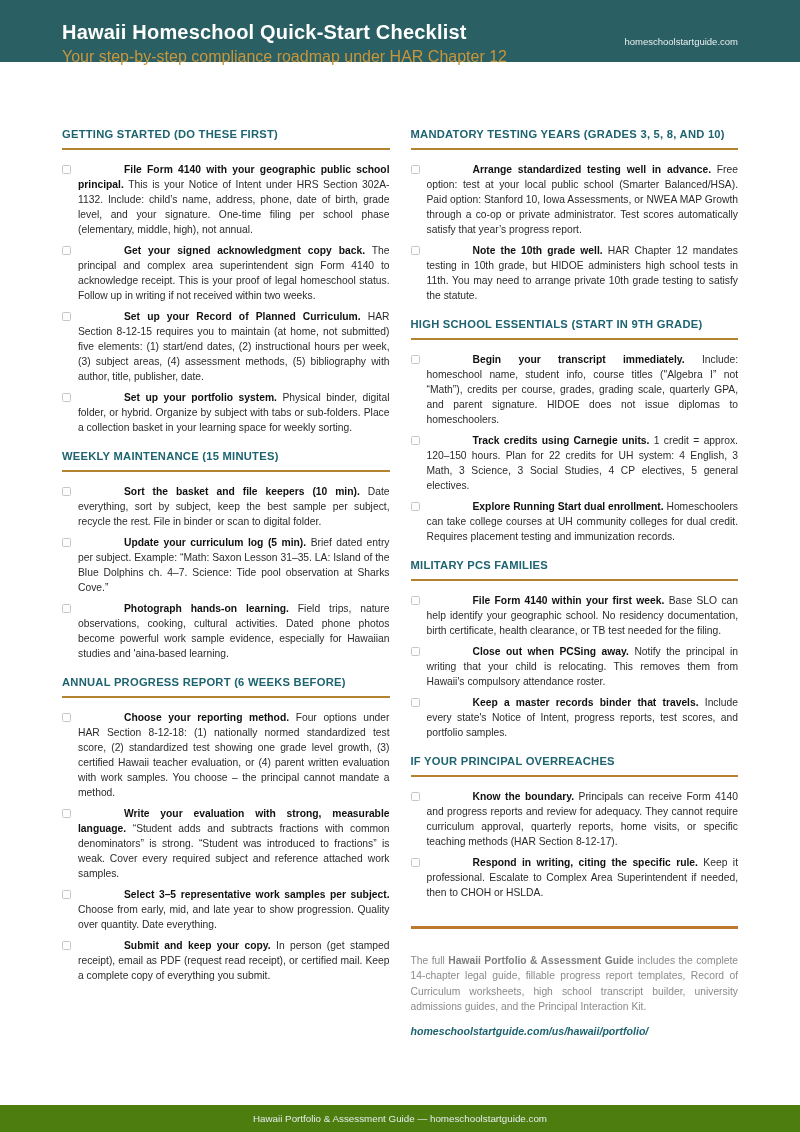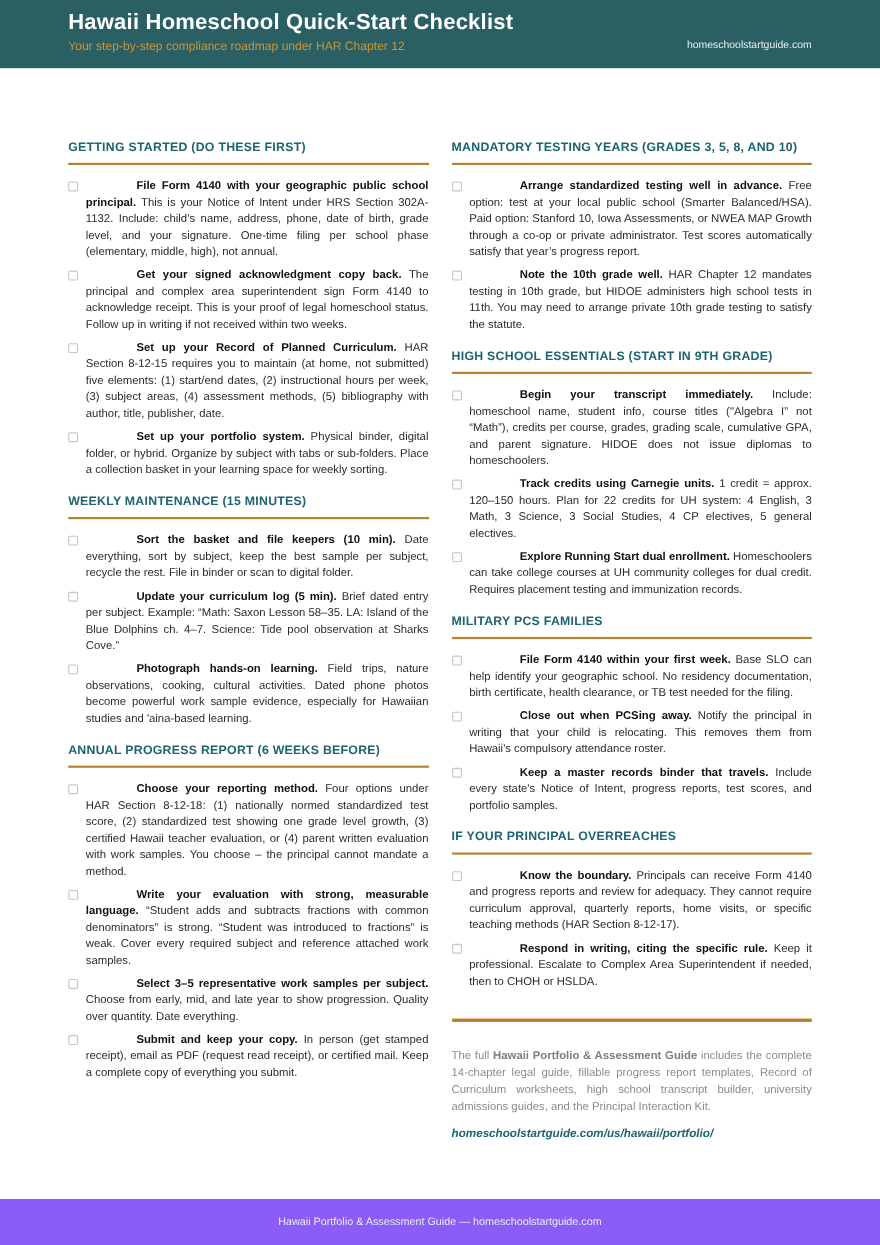--- a/index.html
+++ b/index.html
@@ -17,24 +17,25 @@
     height: 62px;
     background: #2a5f63;
     position: relative;
     padding: 9px 62px 0 62px;
   }
   .header-title {
     color: #ffffff;
     font-size: 20px;
     font-weight: 700;
     letter-spacing: 0.2px;
+    margin-top: 12px;
   }
   .header-sub {
     color: #c9963c;
-    font-size: 11px;
+    font-size: 16px;
     margin-top: 4px;
   }
   .header-site {
     position: absolute;
     right: 62px;
     top: 36px;
     color: #e9eff0;
     font-size: 9.5px;
     text-decoration: none;
   }
@@ -102,22 +103,22 @@
     font-size: 10.6px;
     font-weight: 700;
     text-decoration: none;
     font-style: italic;
   }
 
   
   .footer-bar {
     position: absolute;
     left: 0; right: 0; bottom: 0;
-    height: 42px;
-    background: #8b5cf6;
+    height: 27px;
+    background: #4d7c0f;
     color: #e6edee;
     font-size: 9.8px;
     display: flex;
     align-items: center;
     justify-content: center;
   }
 </style>
 </head>
 <body>
 
@@ -160,21 +161,21 @@
     <div class="section-heading">WEEKLY MAINTENANCE (15 MINUTES)</div>
     <div class="section-rule"></div>
     <div class="section-items">
   <div class="item">
     <span class="checkbox"></span>
     <span class="item-text"><span class="item-lead">Sort the basket and file keepers (10 min).</span><span class="item-body"> Date everything, sort by subject, keep the best sample per subject, recycle the rest.  File in binder or scan to digital folder.</span></span>
   </div>
 
   <div class="item">
     <span class="checkbox"></span>
-    <span class="item-text"><span class="item-lead">Update your curriculum log (5 min).</span><span class="item-body"> Brief dated entry per subject.  Example: “Math: Saxon Lesson 58–35. LA: Island of the Blue Dolphins ch. 4–7. Science: Tide pool observation at Sharks Cove.”</span></span>
+    <span class="item-text"><span class="item-lead">Update your curriculum log (5 min).</span><span class="item-body"> Brief dated entry per subject.  Example: “Math: Saxon Lesson 31–35. LA: Island of the Blue Dolphins ch. 4–7. Science: Tide pool observation at Sharks Cove.”</span></span>
   </div>
 
   <div class="item">
     <span class="checkbox"></span>
     <span class="item-text"><span class="item-lead">Photograph hands-on learning.</span><span class="item-body"> Field trips, nature observations, cooking, cultural activities.  Dated phone photos become powerful work sample evidence, especially for Hawaiian studies and 'aina-based learning.</span></span>
   </div>
 </div>
   </div>
 
   <div class="section">
@@ -221,21 +222,21 @@
   </div>
 </div>
   </div>
 
   <div class="section">
     <div class="section-heading">HIGH SCHOOL ESSENTIALS (START IN 9TH GRADE)</div>
     <div class="section-rule"></div>
     <div class="section-items">
   <div class="item">
     <span class="checkbox"></span>
-    <span class="item-text"><span class="item-lead">Begin your transcript immediately.</span><span class="item-body"> Include: homeschool name, student info, course titles ("Algebra I” not “Math”), credits per course, grades, grading scale, cumulative GPA, and parent signature.  HIDOE does not issue diplomas to homeschoolers.</span></span>
+    <span class="item-text"><span class="item-lead">Begin your transcript immediately.</span><span class="item-body"> Include: homeschool name, student info, course titles ("Algebra I” not “Math”), credits per course, grades, grading scale, quarterly GPA, and parent signature.  HIDOE does not issue diplomas to homeschoolers.</span></span>
   </div>
 
   <div class="item">
     <span class="checkbox"></span>
     <span class="item-text"><span class="item-lead">Track credits using Carnegie units.</span><span class="item-body"> 1 credit = approx. 120–150 hours.  Plan for 22 credits for UH system:  4 English, 3 Math, 3 Science, 3 Social Studies, 4 CP electives, 5 general electives.</span></span>
   </div>
 
   <div class="item">
     <span class="checkbox"></span>
     <span class="item-text"><span class="item-lead">Explore Running Start dual enrollment.</span><span class="item-body"> Homeschoolers can take college courses at UH community colleges for dual credit.  Requires placement testing and immunization records.</span></span>

